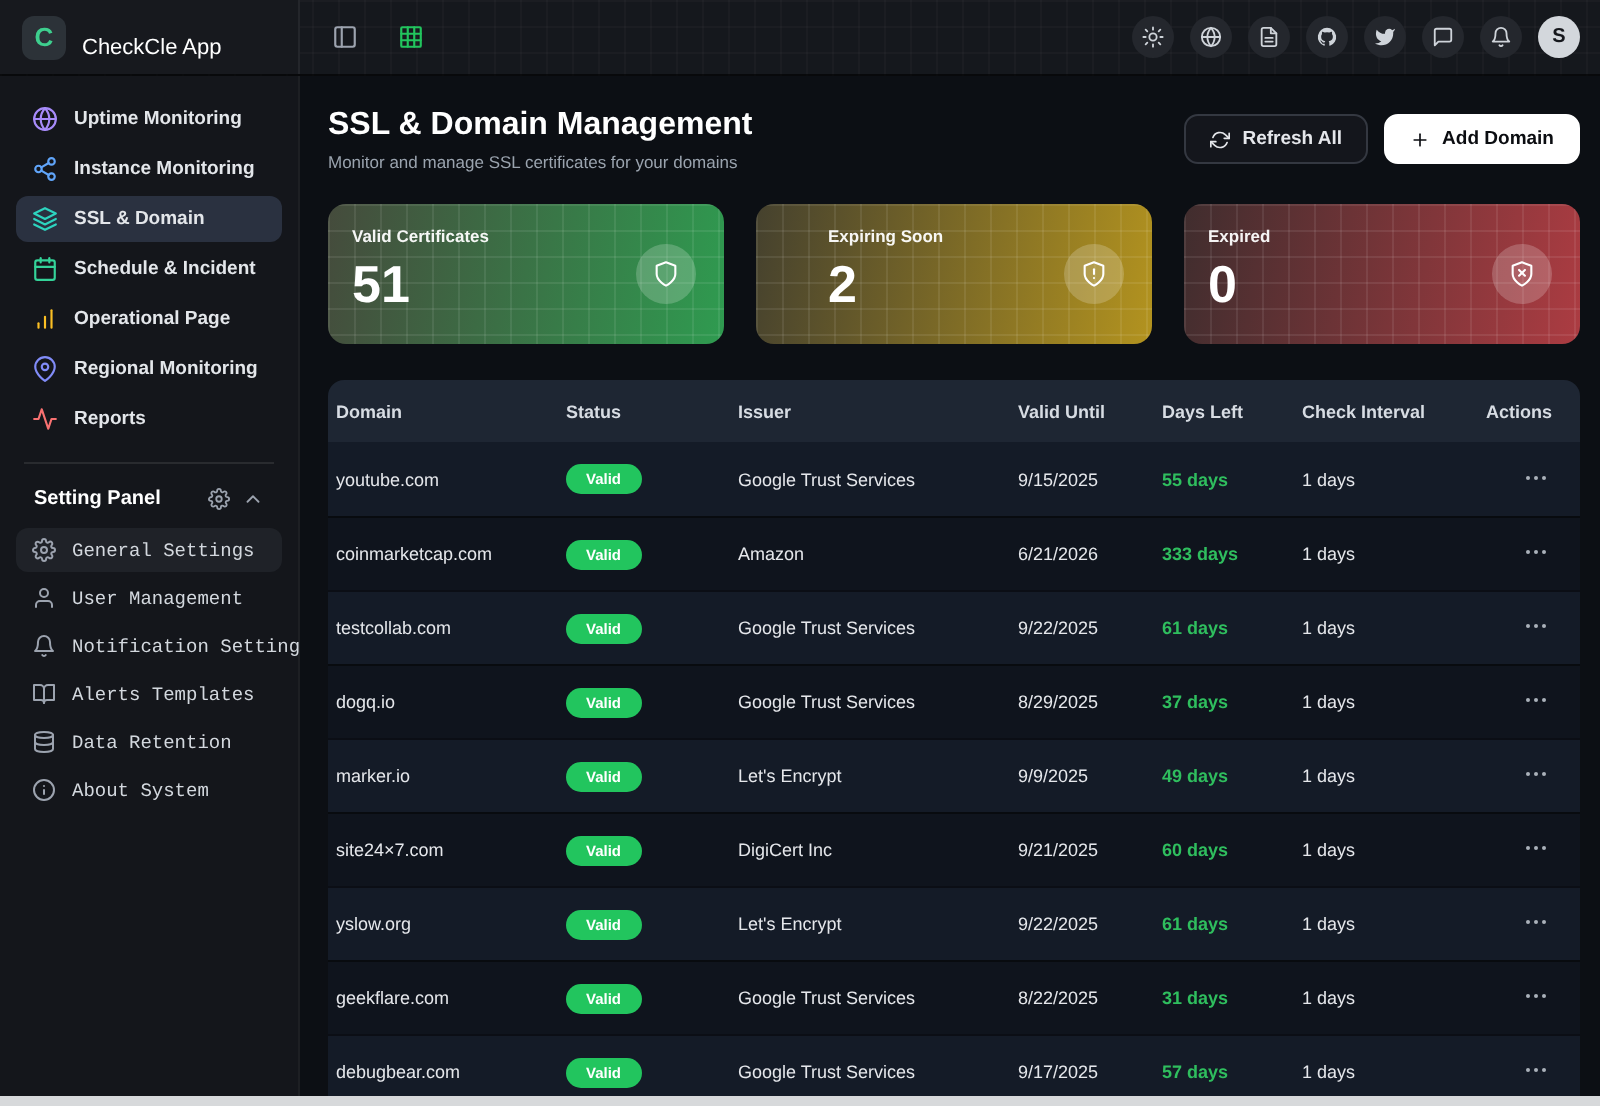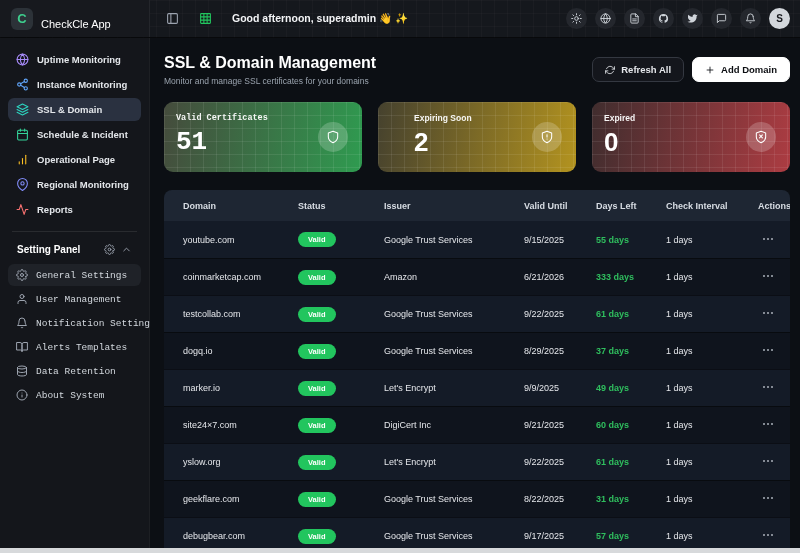--- a/index.html
+++ b/index.html
@@ -49,21 +49,21 @@
 
   .cards { display:grid; grid-template-columns:repeat(3,1fr); gap:16px; margin:0 2px 18px; }
   .card { position:relative; height:70px; border-radius:9px; padding:11px 12px; overflow:hidden; }
   .grid-overlay { position:absolute; inset:0; background-image:linear-gradient(rgba(255,255,255,.08) 1px, transparent 1px),linear-gradient(90deg, rgba(255,255,255,.08) 1px, transparent 1px); background-size:13px 13px; pointer-events:none; }
   .card-label { position:relative; font-size:8.5px; font-weight:600; color:rgba(255,255,255,.95); margin-bottom:6px; }
   .card-value { position:relative; font-size:26px; font-weight:800; color:#fff; line-height:1; }
   .card-icon { position:absolute; right:14px; top:50%; transform:translateY(-50%); width:30px; height:30px; border-radius:50%; background:rgba(255,255,255,.20); display:grid; place-items:center; color:#fff; }
   .card-icon .ic { width:14px; height:14px; stroke-width:1.8; }
 
   .table { margin:0 2px; border-radius:8px 8px 0 0; overflow:hidden; }
-  .thead, .tr { display:grid; grid-template-columns:115px 86px 140px 72px 70px 92px 1fr; align-items:center; padding-left:19px; }
+  .thead, .tr { display:grid; grid-template-columns:115px 86px 140px 72px 70px 92px 1fr; align-items:center; padding-left:4px; }
   .thead { height:31px; background:#1e2633; font-size:9px; font-weight:700; color:#d7dce3; }
   .tr { height:37px; font-size:9px; color:#e5e7eb; }
   .tr.odd { background:#141b27; }
   .tr.even { background:#0f141d; }
   .tr + .tr { border-top:1px solid rgba(0,0,0,.45); }
   .th.right, .td.right { text-align:right; padding-right:16px; }
   .badge { display:inline-block; color:#fff; font-size:7.5px; font-weight:700; padding:3px 10px; border-radius:999px; }
   .td.days { font-weight:600; }
   .dots { color:#aab1ba; cursor:pointer; display:inline-block; }
   .dots .ic { width:12px; height:12px; }
@@ -90,21 +90,20 @@
       <span style="display: inline-flex;">
         <svg class="ic" viewBox="0 0 24 24" style="color:#22c55e">
           <rect x="3" y="3" width="18" height="18" rx="1"></rect>
           <line x1="3" y1="9" x2="21" y2="9"></line>
           <line x1="3" y1="15" x2="21" y2="15"></line>
           <line x1="9" y1="3" x2="9" y2="21"></line>
           <line x1="15" y1="3" x2="15" y2="21"></line>
         </svg>
       </span>
     </div>
-  <div class="greeting">Good afternoon, superadmin 👋 ✨</div>
   <div class="tb-right" id="topbar-icons">
       <div class="icon-btn">
         <svg class="ic" viewBox="0 0 24 24">
           <circle cx="12" cy="12" r="4"></circle>
           <line x1="12" y1="1.5" x2="12" y2="4"></line>
           <line x1="12" y1="20" x2="12" y2="22.5"></line>
           <line x1="4" y1="4" x2="5.8" y2="5.8"></line>
           <line x1="18.2" y1="18.2" x2="20" y2="20"></line>
           <line x1="1.5" y1="12" x2="4" y2="12"></line>
           <line x1="20" y1="12" x2="22.5" y2="12"></line>
@@ -298,21 +297,21 @@
               <line x1="12" y1="5" x2="12" y2="19"></line>
               <line x1="5" y1="12" x2="19" y2="12"></line>
             </svg>
           </span>
         <span>Add Domain</span>
       </div>
     </div>
   </div>
 
   <div class="cards" id="cards">
-      <div class="card" style="background: linear-gradient(100deg, rgb(69, 75, 60), rgb(47, 155, 80)); font-family: Liberation Mono, monospace;">
+      <div class="card" style="background: linear-gradient(100deg, rgb(69, 75, 60), rgb(47, 155, 80));">
         <div class="grid-overlay"></div>
         <div class="card-label">Valid Certificates</div>
         <div class="card-value">51</div>
         <div class="card-icon">
           <svg class="ic" viewBox="0 0 24 24">
             <path d="M12 22s8-4 8-10V5l-8-3-8 3v7c0 6 8 10 8 10z"></path>
           </svg>
         </div>
       </div>
       <div class="card" style="background: linear-gradient(100deg, rgb(69, 65, 46), rgb(179, 147, 31)); padding-left: 36px;">

